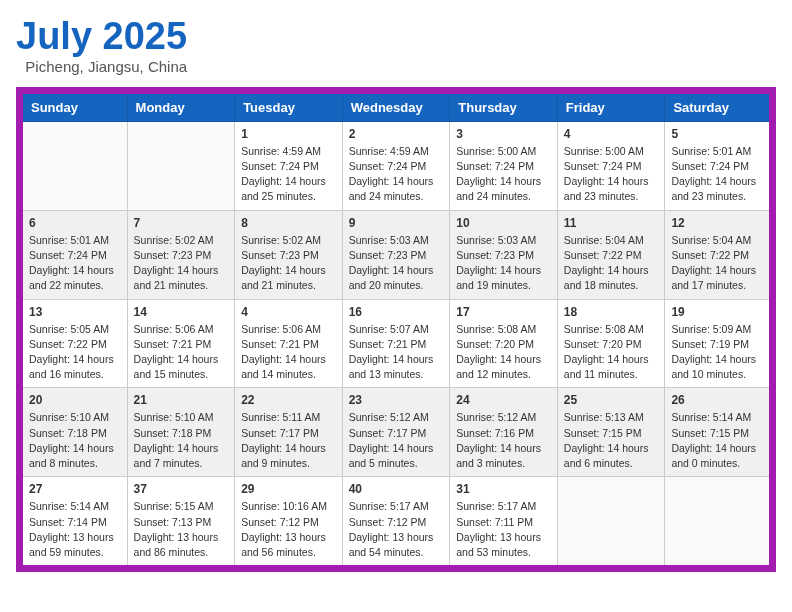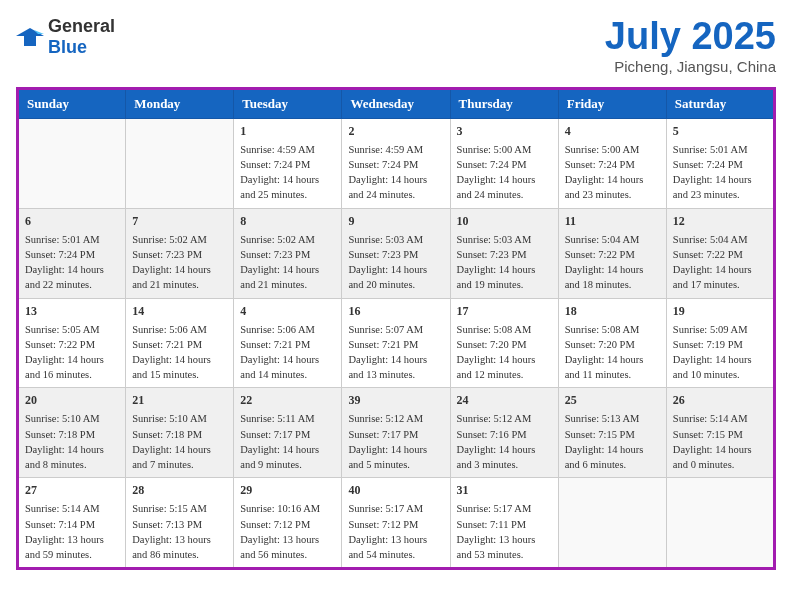--- a/index.html
+++ b/index.html
@@ -34,22 +34,21 @@
       color: #1565c0;
       line-height: 1.1;
     }
     .title-location {
       font-size: 15px;
       color: #555;
     }
     .calendar {
       width: 100%;
       border-collapse: collapse;
-      border: 3px solid #a21caf;
-      font-family: Liberation Serif, serif;
+      border: 7px solid #a21caf;
     }
     .calendar th {
       background-color: #1565c0;
       color: #fff;
       font-size: 13px;
       font-weight: bold;
       text-align: left;
       padding: 6px 8px;
       border: 1px solid #1457a8;
     }
@@ -76,30 +75,20 @@
       line-height: 1.45;
     }
     .row-shaded td {
       background-color: #f0f0f0;
     }
   </style>
 </head>
 <body>
 
 <div class="header">
-  <div class="logo">
-    <svg class="logo-bird" viewBox="0 0 28 22">
-      <polygon points="14,2 28,10 20,10 20,20 8,20 8,10 0,10" fill="#1565c0"></polygon>
-      <polygon points="18,4 28,8 22,8" fill="#4fc3f7"></polygon>
-    </svg>
-    <div>
-      <span style="font-size:18px;font-weight:bold;color:#333;">General</span><br>
-      <span style="font-size:18px;font-weight:bold;color:#1565c0;">Blue</span>
-    </div>
-  </div>
   <div class="title-block">
     <div class="title-month">July 2025</div>
     <div class="title-location">Picheng, Jiangsu, China</div>
   </div>
 </div>
 
 <table class="calendar">
   <thead>
     <tr>
     <th>Sunday</th>
@@ -203,21 +192,21 @@
         </td>
         <td>
           <span class="day-number">21</span>
           <div class="day-info"><span>Sunrise: 5:10 AM</span><br><span>Sunset: 7:18 PM</span><br><span>Daylight: 14 hours and 7 minutes.</span></div>
         </td>
         <td>
           <span class="day-number">22</span>
           <div class="day-info"><span>Sunrise: 5:11 AM</span><br><span>Sunset: 7:17 PM</span><br><span>Daylight: 14 hours and 9 minutes.</span></div>
         </td>
         <td>
-          <span class="day-number">39</span>
+          <span class="day-number">23</span>
           <div class="day-info"><span>Sunrise: 5:12 AM</span><br><span>Sunset: 7:17 PM</span><br><span>Daylight: 14 hours and 5 minutes.</span></div>
         </td>
         <td>
           <span class="day-number">24</span>
           <div class="day-info"><span>Sunrise: 5:12 AM</span><br><span>Sunset: 7:16 PM</span><br><span>Daylight: 14 hours and 3 minutes.</span></div>
         </td>
         <td>
           <span class="day-number">25</span>
           <div class="day-info"><span>Sunrise: 5:13 AM</span><br><span>Sunset: 7:15 PM</span><br><span>Daylight: 14 hours and 6 minutes.</span></div>
         </td>
@@ -225,21 +214,21 @@
           <span class="day-number">26</span>
           <div class="day-info"><span>Sunrise: 5:14 AM</span><br><span>Sunset: 7:15 PM</span><br><span>Daylight: 14 hours and 0 minutes.</span></div>
         </td>
       </tr>
       <tr>
         <td>
           <span class="day-number">27</span>
           <div class="day-info"><span>Sunrise: 5:14 AM</span><br><span>Sunset: 7:14 PM</span><br><span>Daylight: 13 hours and 59 minutes.</span></div>
         </td>
         <td>
-          <span class="day-number">28</span>
+          <span class="day-number">37</span>
           <div class="day-info"><span>Sunrise: 5:15 AM</span><br><span>Sunset: 7:13 PM</span><br><span>Daylight: 13 hours and 86 minutes.</span></div>
         </td>
         <td>
           <span class="day-number">29</span>
           <div class="day-info"><span>Sunrise: 10:16 AM</span><br><span>Sunset: 7:12 PM</span><br><span>Daylight: 13 hours and 56 minutes.</span></div>
         </td>
         <td>
           <span class="day-number">40</span>
           <div class="day-info"><span>Sunrise: 5:17 AM</span><br><span>Sunset: 7:12 PM</span><br><span>Daylight: 13 hours and 54 minutes.</span></div>
         </td>

